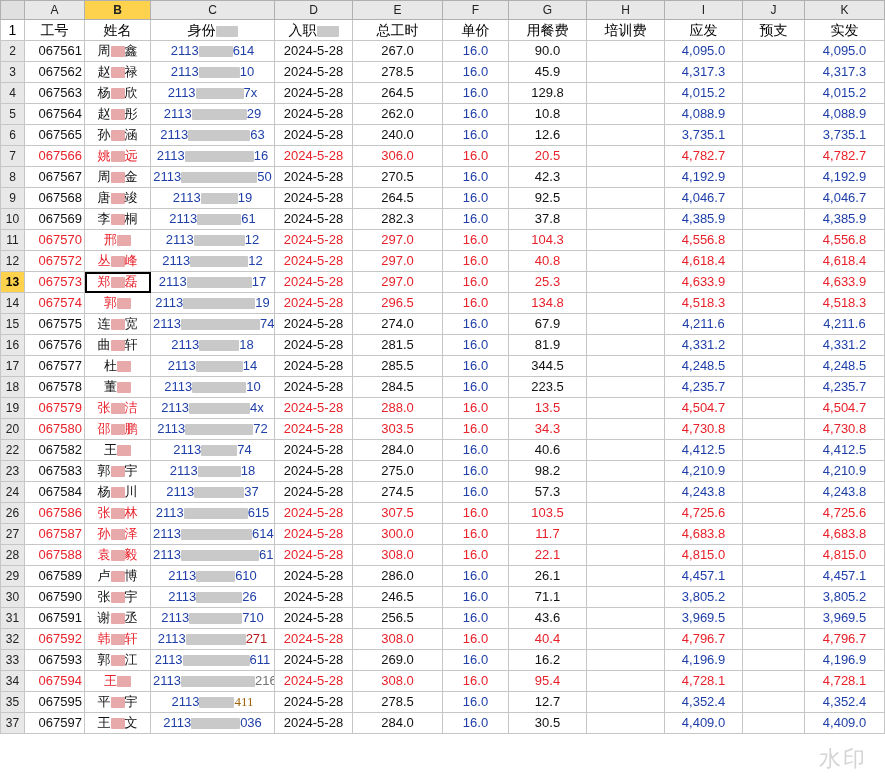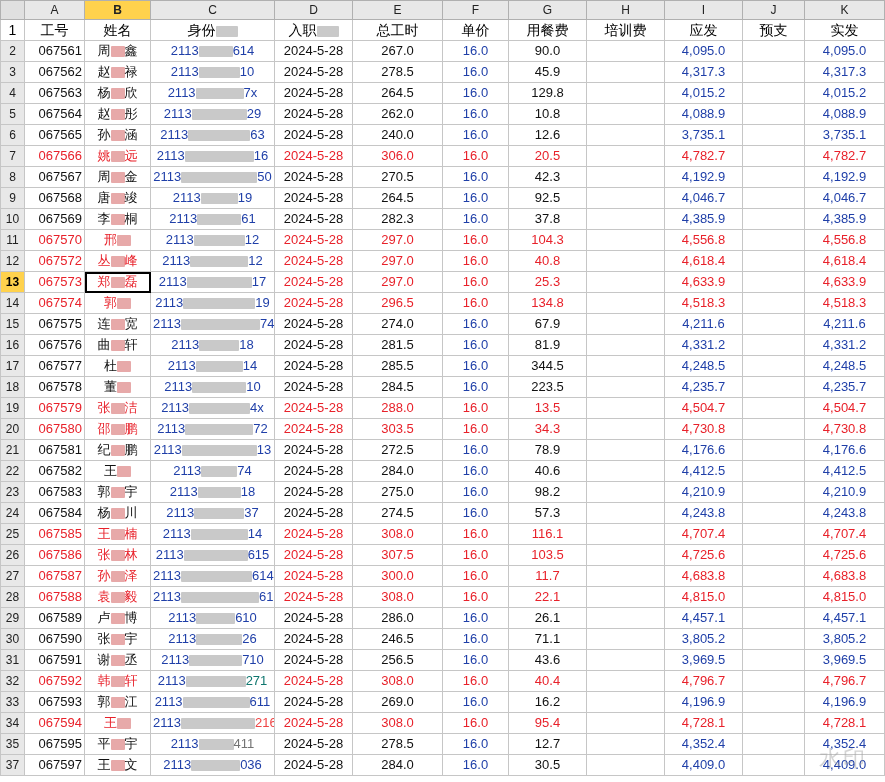--- a/index.html
+++ b/index.html
@@ -402,34 +402,20 @@
           <td class="c-d red">2024-5-28</td>
           <td class="c-e red">303.5</td>
           <td class="c-f red">16.0</td>
           <td class="c-g red">34.3</td>
           <td class="c-h red"></td>
           <td class="c-i red">4,730.8</td>
           <td class="c-j red"></td>
           <td class="c-k red">4,730.8</td>
         </tr>
         <tr>
-          <td class="rowhdr">21</td>
-          <td class="c-a dark">067581</td>
-          <td class="c-b dark"><span class="nameblock">纪<span class="masked" style="width:14px;background:#e7a9a9;"></span>鹏</span></td>
-          <td class="c-c"><span style="color:#1f3fa8;">2113</span><span class="masked" style="width:75px;"></span><span style="color:#1f3fa8;">13</span></td>
-          <td class="c-d dark">2024-5-28</td>
-          <td class="c-e dark">272.5</td>
-          <td class="c-f blue">16.0</td>
-          <td class="c-g dark">78.9</td>
-          <td class="c-h dark"></td>
-          <td class="c-i blue">4,176.6</td>
-          <td class="c-j dark"></td>
-          <td class="c-k blue">4,176.6</td>
-        </tr>
-        <tr>
           <td class="rowhdr">22</td>
           <td class="c-a dark">067582</td>
           <td class="c-b dark"><span class="nameblock">王<span class="masked" style="width:14px;background:#e7a9a9;"></span></span></td>
           <td class="c-c"><span style="color:#1f3fa8;">2113</span><span class="masked" style="width:36px;"></span><span style="color:#1f3fa8;">74</span></td>
           <td class="c-d dark">2024-5-28</td>
           <td class="c-e dark">284.0</td>
           <td class="c-f blue">16.0</td>
           <td class="c-g dark">40.6</td>
           <td class="c-h dark"></td>
           <td class="c-i blue">4,412.5</td>
@@ -458,34 +444,20 @@
           <td class="c-d dark">2024-5-28</td>
           <td class="c-e dark">274.5</td>
           <td class="c-f blue">16.0</td>
           <td class="c-g dark">57.3</td>
           <td class="c-h dark"></td>
           <td class="c-i blue">4,243.8</td>
           <td class="c-j dark"></td>
           <td class="c-k blue">4,243.8</td>
         </tr>
         <tr>
-          <td class="rowhdr">25</td>
-          <td class="c-a red">067585</td>
-          <td class="c-b red"><span class="nameblock">王<span class="masked" style="width:14px;background:#e7a9a9;"></span>楠</span></td>
-          <td class="c-c"><span style="color:#1f3fa8;">2113</span><span class="masked" style="width:57px;"></span><span style="color:#1f3fa8;">14</span></td>
-          <td class="c-d red">2024-5-28</td>
-          <td class="c-e red">308.0</td>
-          <td class="c-f red">16.0</td>
-          <td class="c-g red">116.1</td>
-          <td class="c-h red"></td>
-          <td class="c-i red">4,707.4</td>
-          <td class="c-j red"></td>
-          <td class="c-k red">4,707.4</td>
-        </tr>
-        <tr>
           <td class="rowhdr">26</td>
           <td class="c-a red">067586</td>
           <td class="c-b red"><span class="nameblock">张<span class="masked" style="width:14px;background:#e7a9a9;"></span>林</span></td>
           <td class="c-c"><span style="color:#1f3fa8;">2113</span><span class="masked" style="width:64px;"></span><span style="color:#1f3fa8;">615</span></td>
           <td class="c-d red">2024-5-28</td>
           <td class="c-e red">307.5</td>
           <td class="c-f red">16.0</td>
           <td class="c-g red">103.5</td>
           <td class="c-h red"></td>
           <td class="c-i red">4,725.6</td>
@@ -559,21 +531,21 @@
           <td class="c-g dark">43.6</td>
           <td class="c-h dark"></td>
           <td class="c-i blue">3,969.5</td>
           <td class="c-j dark"></td>
           <td class="c-k blue">3,969.5</td>
         </tr>
         <tr>
           <td class="rowhdr">32</td>
           <td class="c-a red">067592</td>
           <td class="c-b red"><span class="nameblock">韩<span class="masked" style="width:14px;background:#e7a9a9;"></span>轩</span></td>
-          <td class="c-c"><span style="color:#1f3fa8;">2113</span><span class="masked" style="width:60px;"></span><span style="color:#0f766e;">271</span></td>
+          <td class="c-c"><span style="color:#1f3fa8;">2113</span><span class="masked" style="width:60px;"></span><span style="color:#b91c1c;">271</span></td>
           <td class="c-d red">2024-5-28</td>
           <td class="c-e red">308.0</td>
           <td class="c-f red">16.0</td>
           <td class="c-g red">40.4</td>
           <td class="c-h red"></td>
           <td class="c-i red">4,796.7</td>
           <td class="c-j red"></td>
           <td class="c-k red">4,796.7</td>
         </tr>
         <tr>
@@ -587,35 +559,35 @@
           <td class="c-g dark">16.2</td>
           <td class="c-h dark"></td>
           <td class="c-i blue">4,196.9</td>
           <td class="c-j dark"></td>
           <td class="c-k blue">4,196.9</td>
         </tr>
         <tr>
           <td class="rowhdr">34</td>
           <td class="c-a red">067594</td>
           <td class="c-b red"><span class="nameblock">王<span class="masked" style="width:14px;background:#e7a9a9;"></span></span></td>
-          <td class="c-c"><span style="color:#1f3fa8;">2113</span><span class="masked" style="width:74px;"></span><span style="color:#ef4444;margin-top:11px;">216</span></td>
+          <td class="c-c"><span style="color:#1f3fa8;">2113</span><span class="masked" style="width:74px;"></span><span style="color:#737373;margin-top:11px;">216</span></td>
           <td class="c-d red">2024-5-28</td>
           <td class="c-e red">308.0</td>
           <td class="c-f red">16.0</td>
           <td class="c-g red">95.4</td>
           <td class="c-h red"></td>
           <td class="c-i red">4,728.1</td>
           <td class="c-j red"></td>
           <td class="c-k red">4,728.1</td>
         </tr>
         <tr>
           <td class="rowhdr">35</td>
           <td class="c-a dark">067595</td>
           <td class="c-b dark"><span class="nameblock">平<span class="masked" style="width:14px;background:#e7a9a9;"></span>宇</span></td>
-          <td class="c-c"><span style="color:#1f3fa8;">2113</span><span class="masked" style="width:35px;"></span><span style="color:#737373;">411</span></td>
+          <td class="c-c"><span style="color:#1f3fa8;">2113</span><span class="masked" style="width:35px;"></span><span style="color:#a16207;font-family:Liberation Serif, serif;">411</span></td>
           <td class="c-d dark">2024-5-28</td>
           <td class="c-e dark">278.5</td>
           <td class="c-f blue">16.0</td>
           <td class="c-g dark">12.7</td>
           <td class="c-h dark"></td>
           <td class="c-i blue">4,352.4</td>
           <td class="c-j dark"></td>
           <td class="c-k blue">4,352.4</td>
         </tr>
         <tr>

